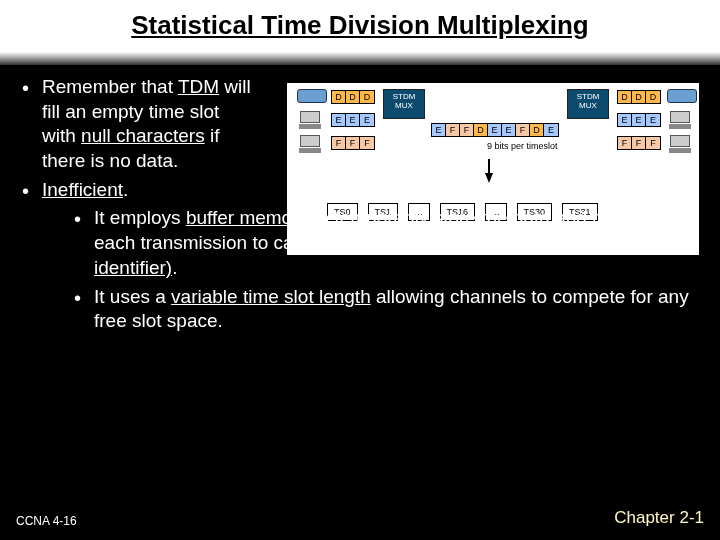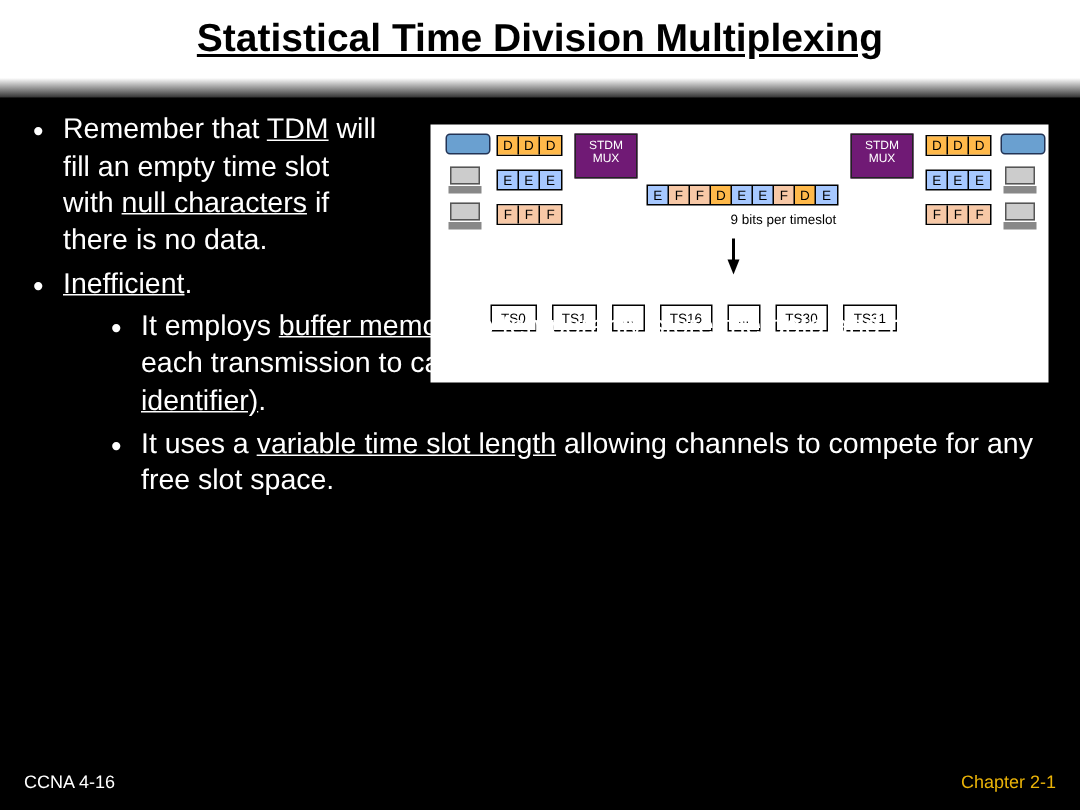--- a/index.html
+++ b/index.html
@@ -40,22 +40,22 @@
     left: 16px;
     bottom: 12px;
     font-size: 12px;
     color: #fff;
     text-align: center;
   }
   .footer-right {
     position: absolute;
     right: 16px;
     bottom: 12px;
-    font-size: 12px;
-    color: #eab308;
+    font-size: 17px;
+    color: #fef9c3;
   }
   
   .diagram {
     position: absolute;
     top: 82px;
     left: 286px;
     width: 414px;
     height: 174px;
     background: #fff;
     border: 1px solid #000;
@@ -84,21 +84,21 @@
   .pc::after {
     content: "";
     display: block;
     width: 22px; height: 5px;
     background: #888;
     margin-top: 1px;
   }
   .mux {
     position: absolute;
     width: 42px; height: 30px;
-    background: #701a75;
+    background: #0c4a6e;
     border: 1px solid #222;
     color: #fff;
     font-size: 8px;
     text-align: center;
     padding-top: 3px;
     line-height: 1.1;
   }
   .strip {
     position: absolute;
     display: flex;

